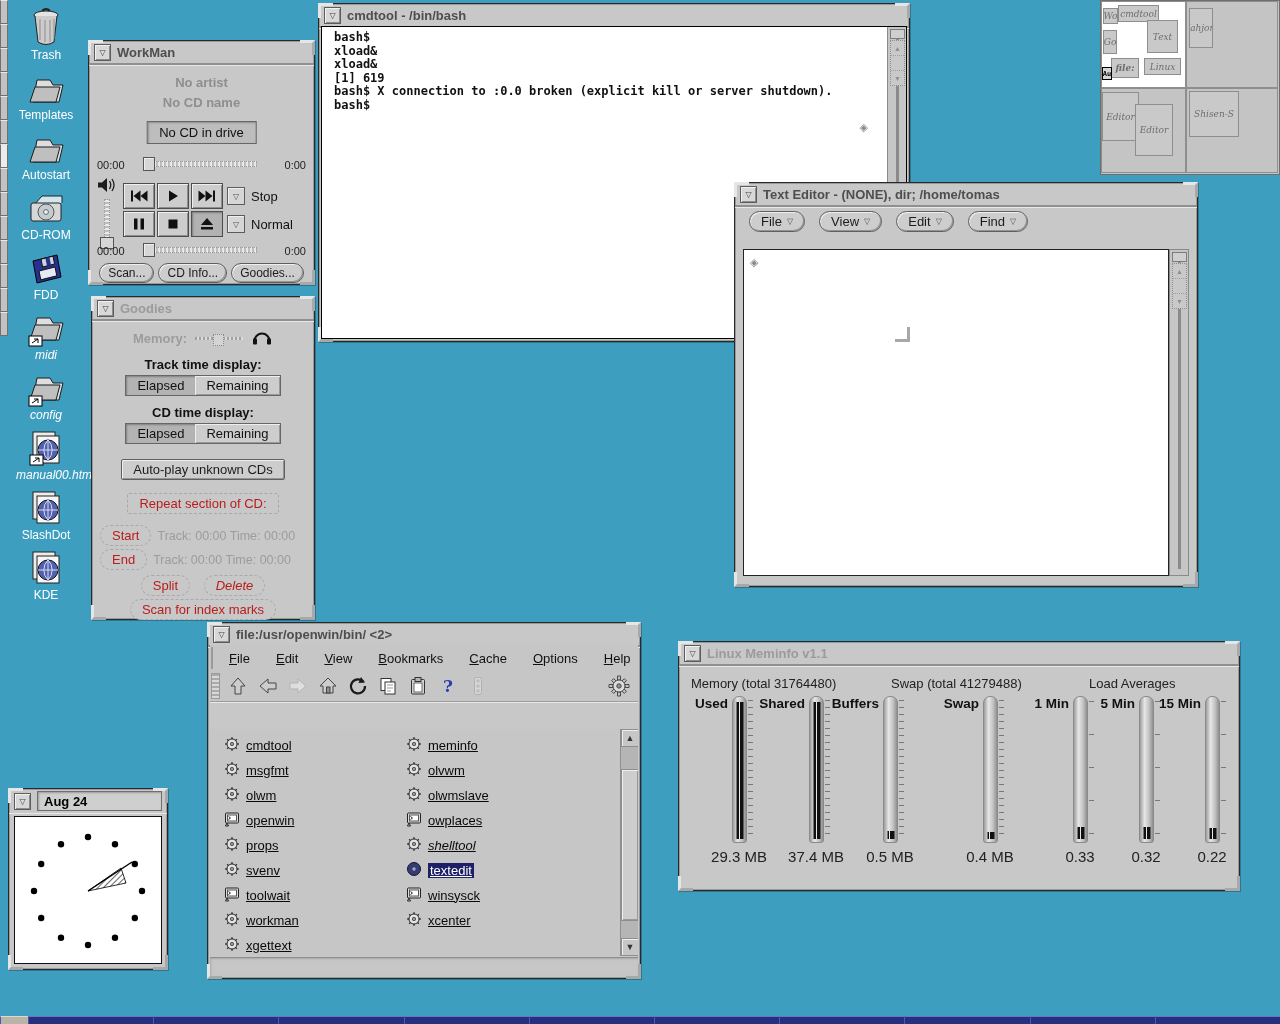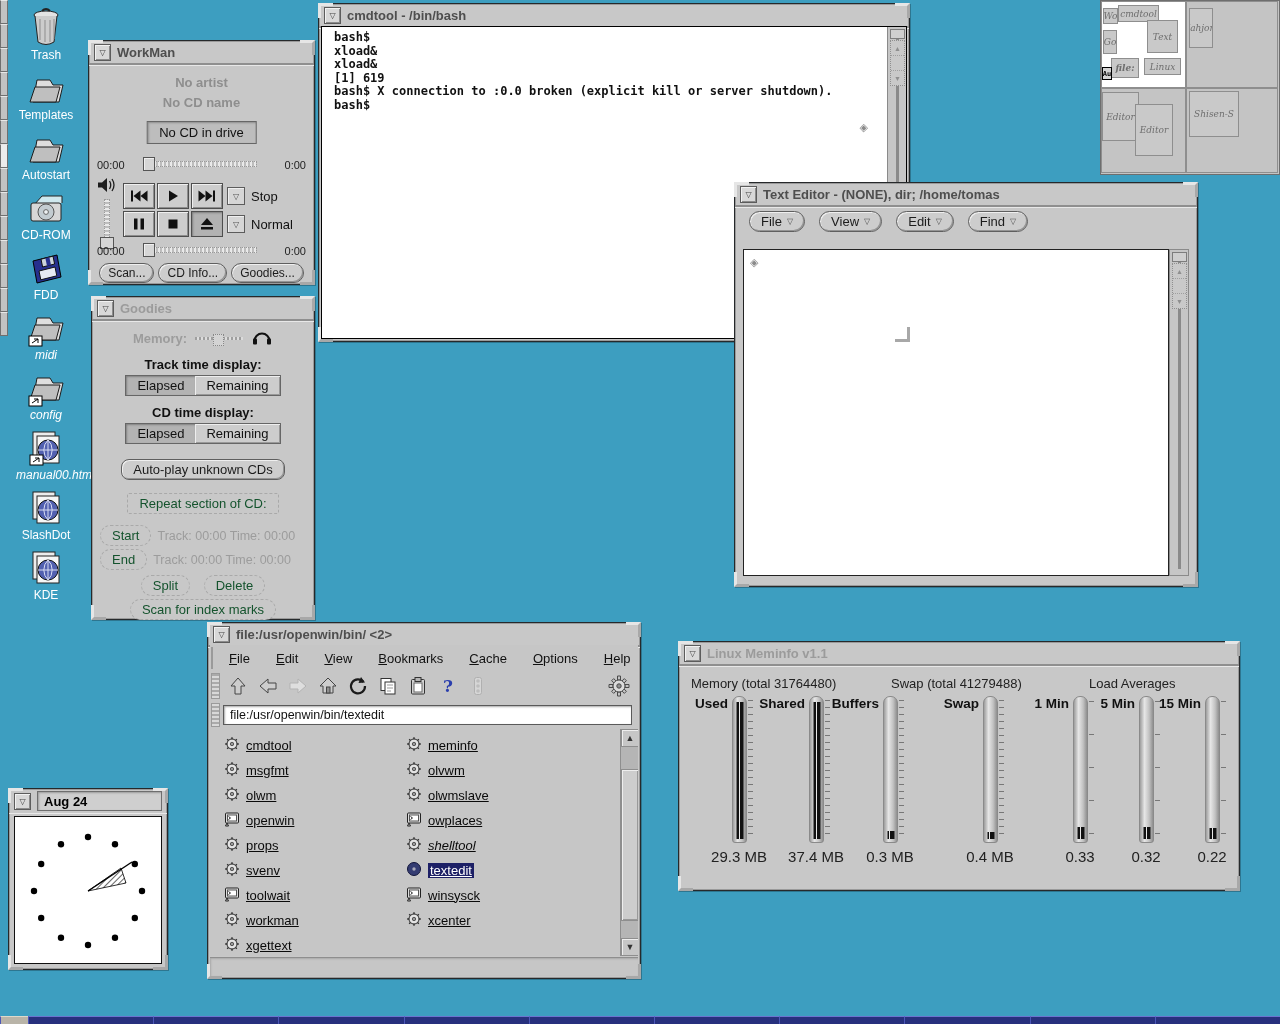--- a/index.html
+++ b/index.html
@@ -20,21 +20,21 @@
   .crn.tl{top:-1px;left:-1px;border-top:3px solid #e6e6e6;border-left:3px solid #e6e6e6;}
   .crn.tr{top:-1px;right:-1px;border-top:3px solid #e6e6e6;border-right:3px solid #a8a8a8;}
   .crn.bl{bottom:-1px;left:-1px;border-bottom:3px solid #a8a8a8;border-left:3px solid #e6e6e6;}
   .crn.br{bottom:-1px;right:-1px;border-bottom:3px solid #a8a8a8;border-right:3px solid #a8a8a8;}
   .win-body{position:absolute;left:0;right:0;top:22px;bottom:0;}
 
   .ol-btn{display:inline-flex;align-items:center;gap:5px;border:1px solid #5f5f5f;border-radius:11px;
           background:#cdcdcd;padding:2px 11px;font-size:13px;color:#1c1c1c;
           box-shadow:inset 1px 1px 0 #efefef, inset -1px -1px 0 #949494;white-space:nowrap;}
   .ol-btn .dn{font-size:8px;color:#555;}
-  .ol-btn.dashed{border:1px dashed #a9a9a9;color:#14532d;box-shadow:none;background:#c8c8c8;}
+  .ol-btn.dashed{border:1px dashed #a9a9a9;color:#b91c1c;box-shadow:none;background:#c8c8c8;}
   .dim-txt{color:#9c9c9c;}
 
   
   #left-strip{position:absolute;left:0;top:0;width:8px;}
   .lseg{width:8px;height:24px;background:#c2c2c2;border:1px solid #6f6f6f;border-top-color:#e8e8e8;
         box-sizing:border-box;}
   .lseg.lit{background:#ececec;}
   #taskbar{position:absolute;left:0;bottom:0;width:1280px;height:8px;display:flex;}
   .tseg{height:8px;background:#27307d;border-top:1px solid #6b74cf;border-left:1px solid #4c57b8;
         box-sizing:border-box;flex:0 0 auto;}
@@ -492,36 +492,36 @@
         </span>
       </div>
       <div class="gd-row gd-bold" style="top:86px;">CD time display:</div>
       <div class="gd-row" style="top:104px;">
         <span class="gd-seg">
           <span class="on">Elapsed</span>
             <span>Remaining</span>
         </span>
       </div>
       <div class="gd-row" style="top:140px;">
-        <button class="ol-btn" style="border-radius:8px;">Auto-play unknown CDs</button>
+        <button class="ol-btn" style="border-radius:2px;">Auto-play unknown CDs</button>
       </div>
       <div class="gd-row" style="top:174px;">
         <button class="ol-btn dashed" style="border-radius:2px;">Repeat section of CD:</button>
       </div>
       <div class="gd-dis-row" style="left:8px;top:206px;">
         <button class="ol-btn dashed">Start</button>
         <span>Track: 00:00 Time: 00:00</span>
       </div>
       <div class="gd-dis-row" style="left:8px;top:230px;">
         <button class="ol-btn dashed">End</button>
         <span>Track: 00:00 Time: 00:00</span>
       </div>
       <div class="gd-row" style="top:256px;">
         <button class="ol-btn dashed">Split</button>
-        <button class="ol-btn dashed" style="margin-left:10px;">Delete</button>
+        <button class="ol-btn dashed" style="margin-left:10px;font-style:italic;">Delete</button>
       </div>
       <div class="gd-row" style="top:280px;">
         <button class="ol-btn dashed">Scan for index marks</button>
       </div>
     </div>
   </div>
 
   <div class="ol-window" id="win-kfm">
     <span class="crn tl"></span>
       <span class="crn tr"></span>
@@ -601,24 +601,20 @@
           <button class="tool-btn right">
             <svg width="22" height="22" viewBox="0 0 22 22" xmlns="http://www.w3.org/2000/svg">
               <g fill="#c2c2c2" stroke="#4a4a4a">
                 <path d="M9.5 1h3v4h-3z M9.5 17h3v4h-3z M1 9.5v3h4v-3z M17 9.5v3h4v-3z M3.6 5.7 l2.1-2.1 2.8 2.8 -2.1 2.1 Z M13.5 15.6 l2.1-2.1 2.8 2.8 -2.1 2.1 Z M5.7 18.4 l-2.1-2.1 2.8-2.8 2.1 2.1 Z M15.6 8.5 l-2.1-2.1 2.8-2.8 2.1 2.1 Z"></path>
               </g>
    <circle cx="11" cy="11" r="6" fill="#dcdcdc" stroke="#4a4a4a"></circle>
    <circle cx="11" cy="11" r="2.2" fill="#8f8f8f" stroke="#4a4a4a"></circle>
             </svg>
           </button>
         </div>
-      <div class="kfm-bar" id="kfm-locrow">
-        <span class="kfm-handle"></span>
-        <span class="kfm-loc">file:/usr/openwin/bin/textedit</span>
-      </div>
       <div class="kfm-list" id="kfm-list">
         <div class="kde-scroll">
           <span class="arr" style="top:0;">▲</span>
           <span class="thumb"></span>
           <span class="arr" style="bottom:0;">▼</span>
         </div>
       <div class="kfm-item" style="left: 14px; top: 6px;">
             <span><svg width="16" height="16" viewBox="0 0 16 16" xmlns="http://www.w3.org/2000/svg">
                 <g stroke="#2e2e2e" stroke-width="1.4">
                   <path d="M8 1.2v2.6 M8 12.2v2.6 M1.2 8h2.6 M12.2 8h2.6 M3.2 3.2l1.8 1.8 M11 11l1.8 1.8 M12.8 3.2 L11 5 M5 11 l-1.8 1.8"></path>
@@ -809,21 +805,21 @@
         <div class="mi-tube" style="left: 130px;">
           <div class="mi-fill" style="height: 137px;"></div>
         </div>
         <div class="mi-ticks dense" style="left: 146px;"></div>
         <span class="mi-val" style="left: 99px;">37.4 MB</span>
         <span class="mi-label" style="left: 144px; width: 56px;">Buffers</span>
         <div class="mi-tube" style="left: 204px;">
           <div class="mi-fill" style="height: 8px;"></div>
         </div>
         <div class="mi-ticks dense" style="left: 220px;"></div>
-        <span class="mi-val" style="left: 173px;">0.3 MB</span>
+        <span class="mi-val" style="left: 173px;">0.5 MB</span>
         <span class="mi-label" style="left: 256px; width: 44px;">Swap</span>
         <div class="mi-tube" style="left: 304px;">
           <div class="mi-fill" style="height: 7px;"></div>
         </div>
         <div class="mi-ticks dense" style="left: 320px;"></div>
         <span class="mi-val" style="left: 273px;">0.4 MB</span>
         <span class="mi-label" style="left: 344px; width: 46px;">1 Min</span>
         <div class="mi-tube" style="left: 394px;">
           <div class="mi-fill" style="height: 12px;"></div>
         </div>

